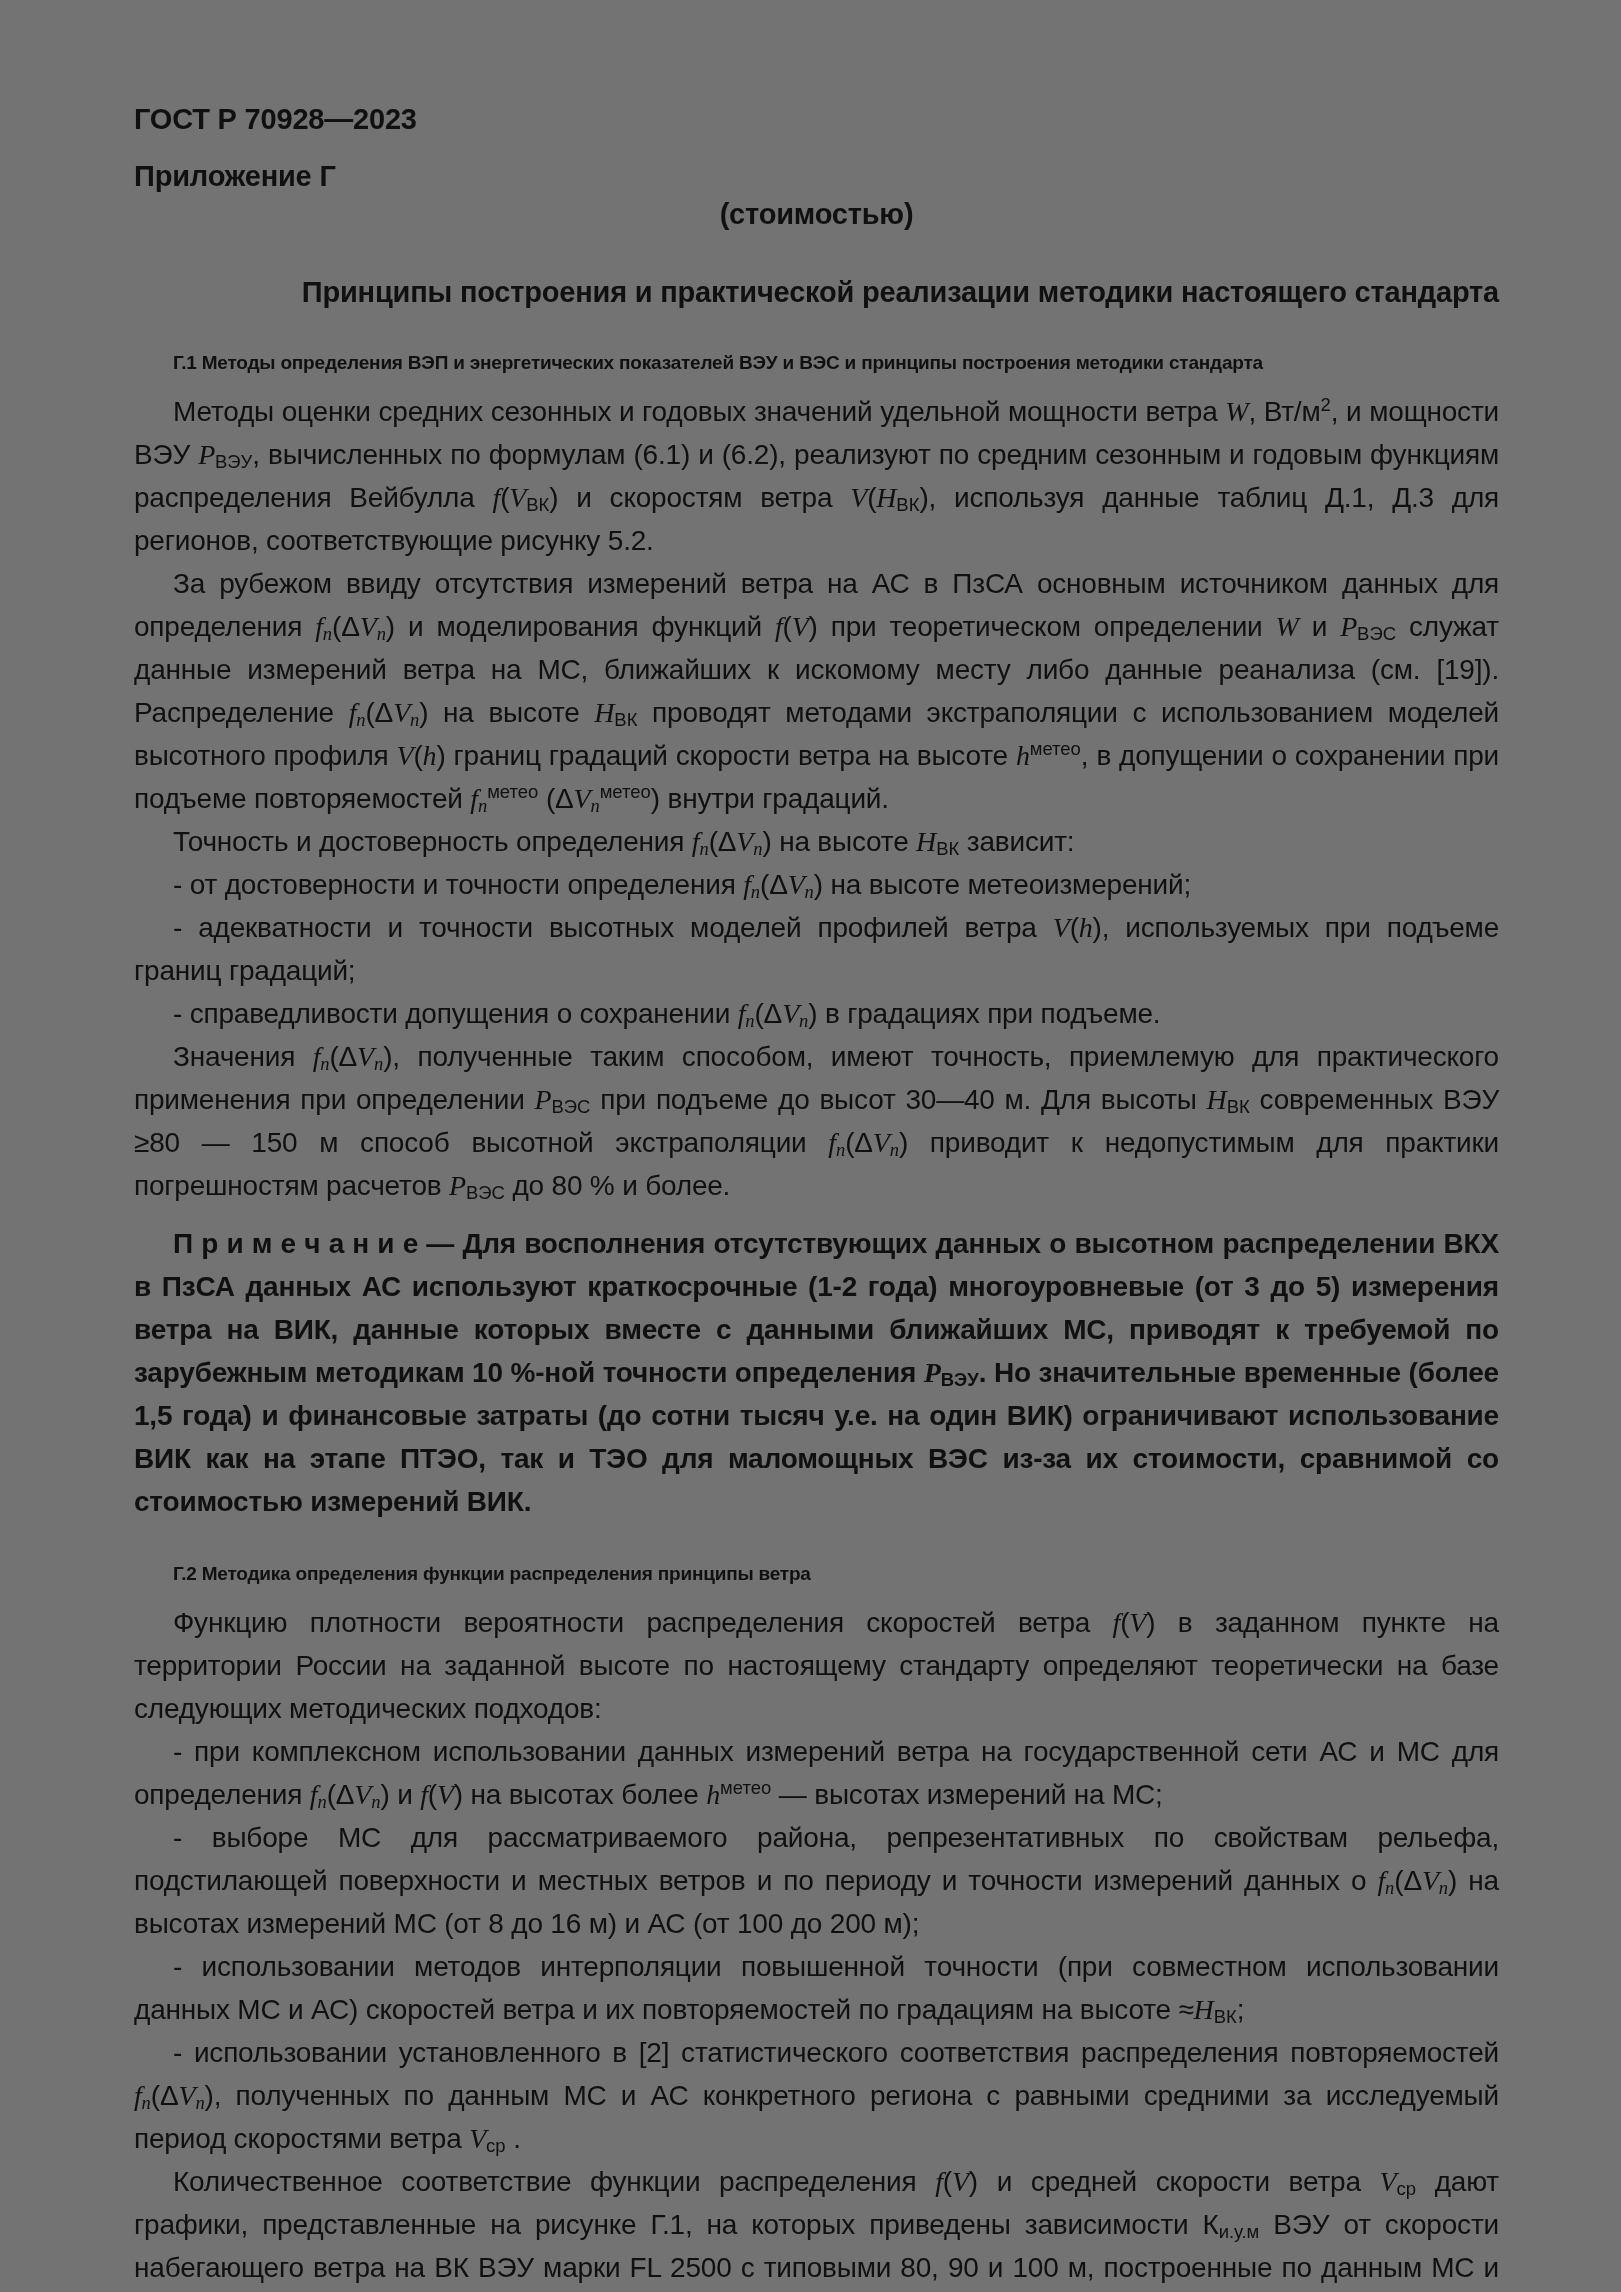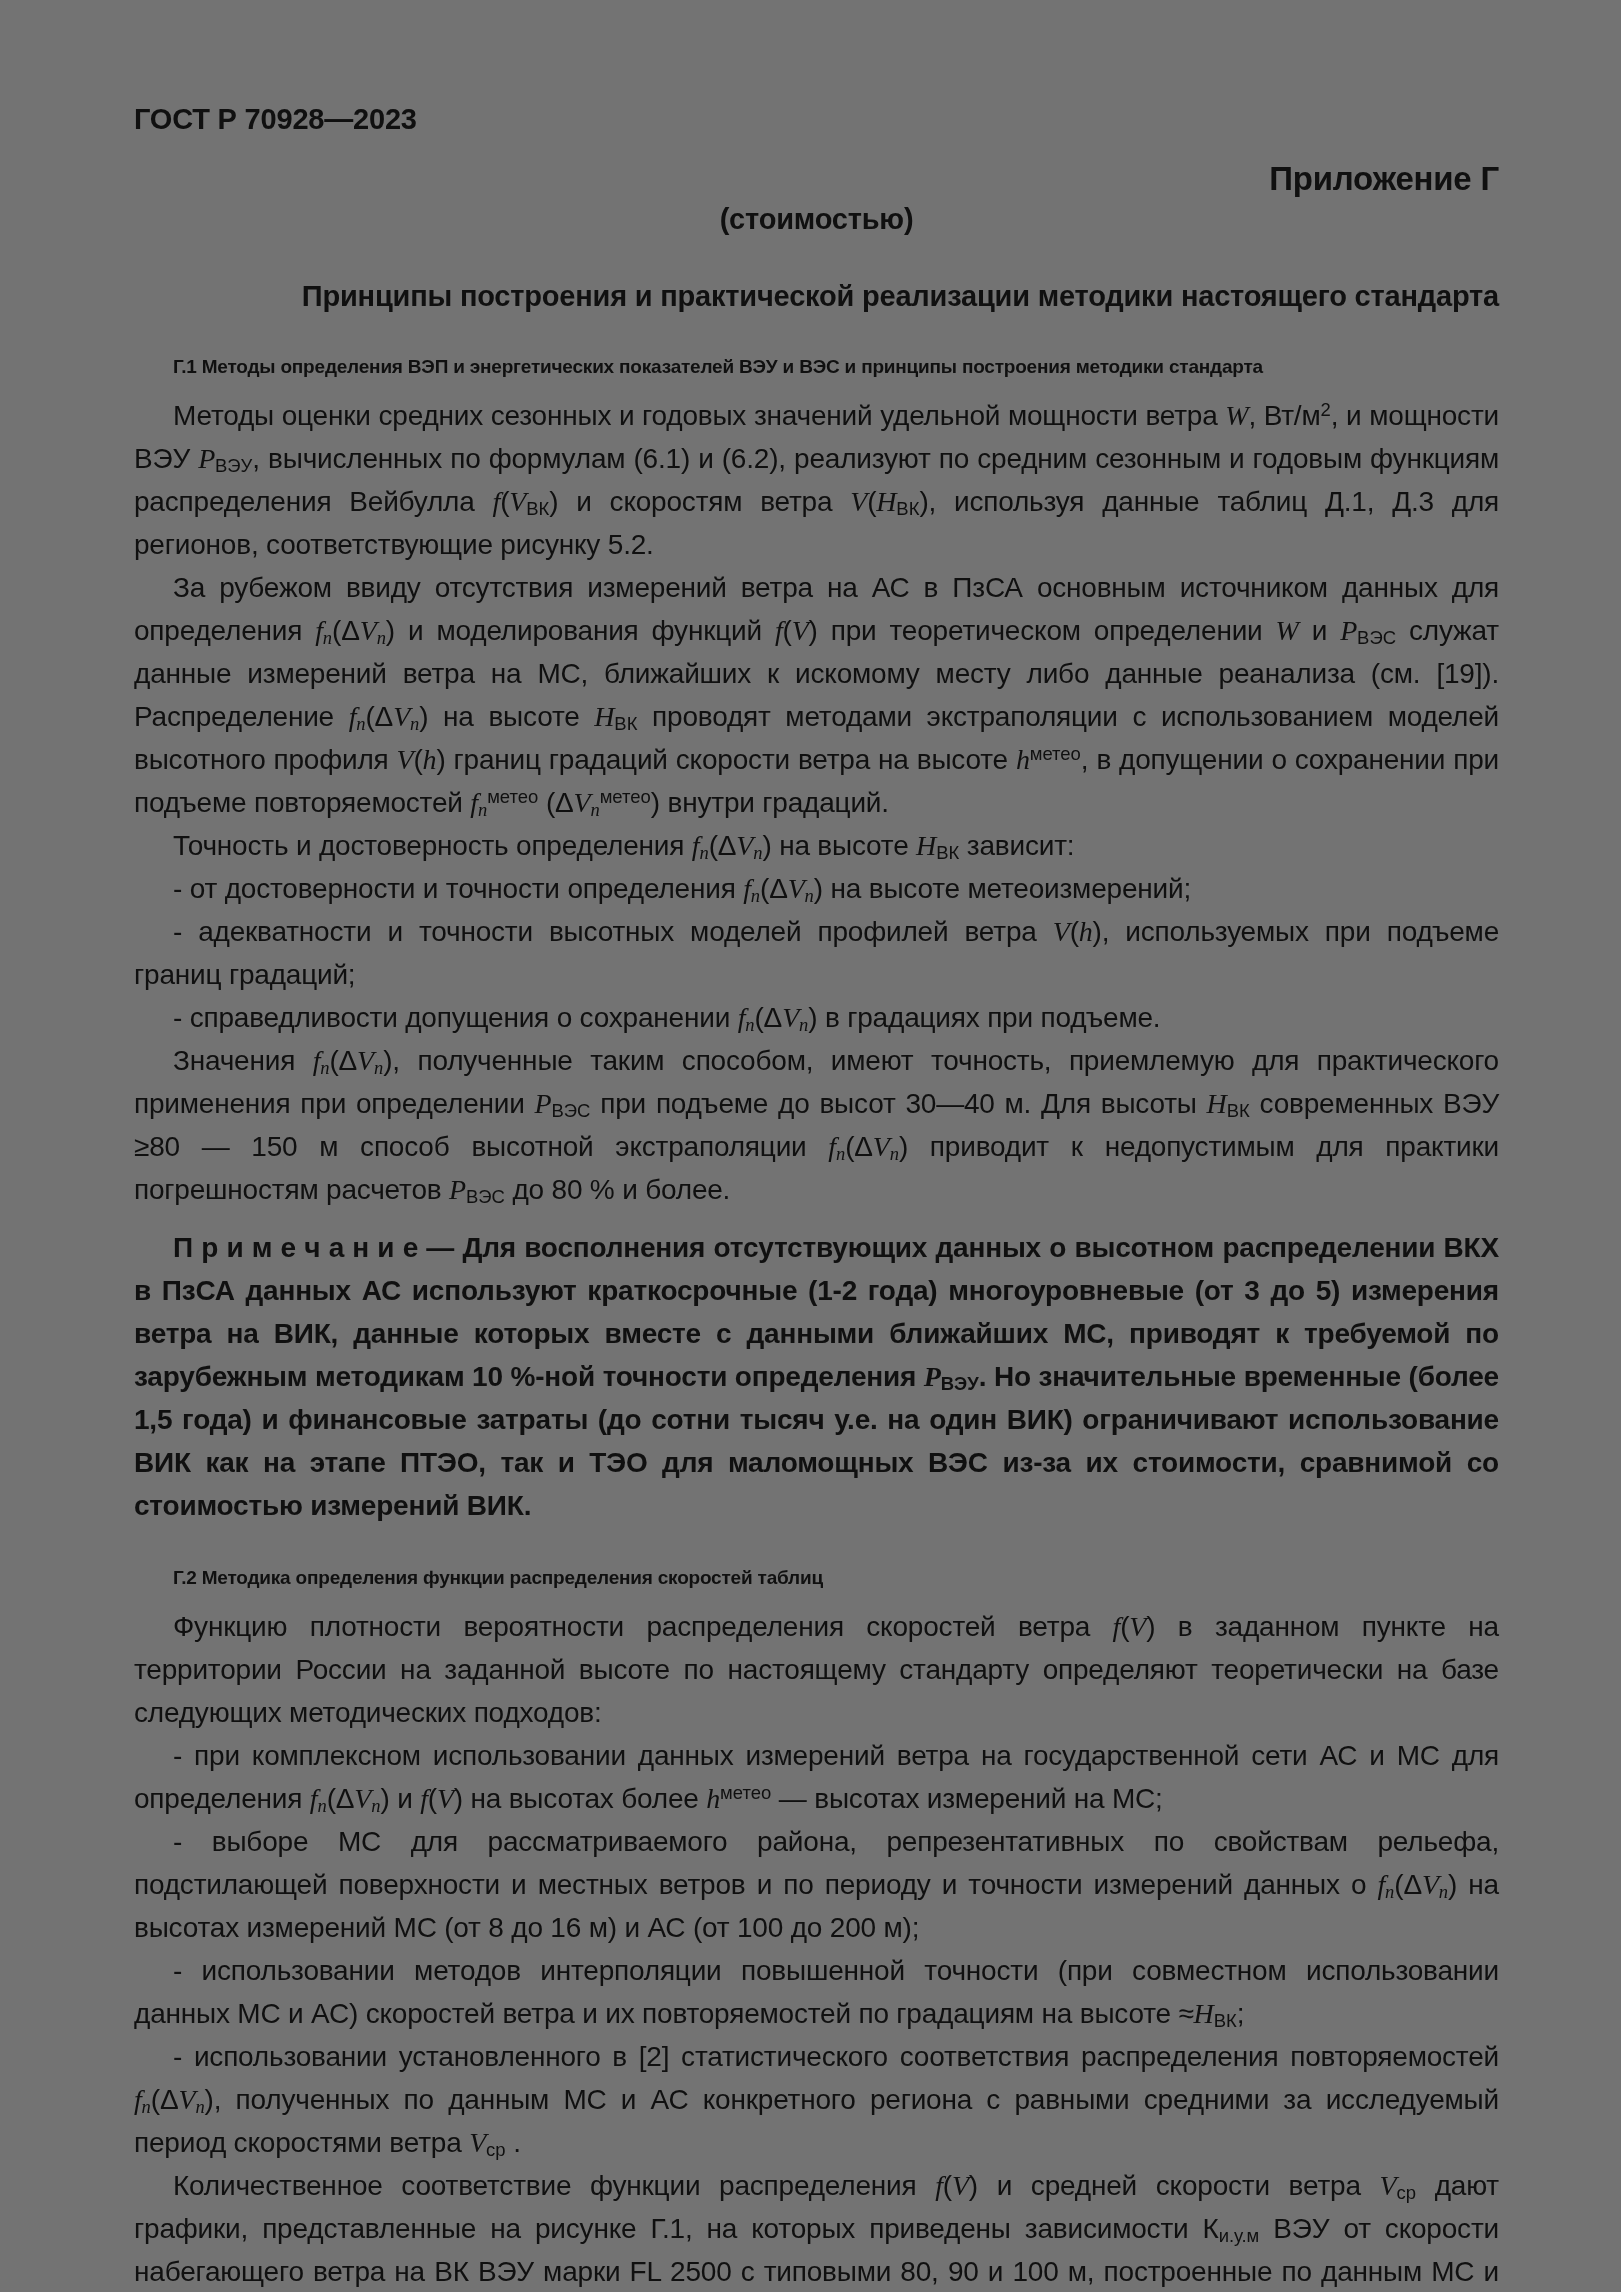--- a/index.html
+++ b/index.html
@@ -18,23 +18,23 @@
   }
 
   .doc-header {
     font-size: 29px;
     font-weight: 700;
     line-height: 1.1;
   }
 
   .appendix-label {
     margin-top: 25.5px;
-    text-align: right;
+    text-align: left;
     font-weight: 700;
-    font-size: 33px;
+    font-size: 29px;
     line-height: 1.1;
   }
   .appendix-type {
     margin-top: 5.9px;
     text-align: center;
     font-weight: 700;
     font-size: 29px;
     line-height: 1.1;
   }
 
@@ -92,21 +92,21 @@
   <div id="content">
       <p class="heading">Г.1  Методы определения ВЭП и энергетических показателей ВЭУ и ВЭС и принципы построения методики стандарта</p>
       <p class="para">Методы оценки средних сезонных и годовых значений удельной мощности ветра <em>W</em>, Вт/м<sup>2</sup>, и мощности ВЭУ <em>P</em><sub>ВЭУ</sub>, вычисленных по формулам (6.1) и (6.2), реализуют по средним сезонным и годовым функциям распределения Вейбулла <em>f</em>(<em>V</em><sub>ВК</sub>) и скоростям ветра <em>V</em>(<em>H</em><sub>ВК</sub>), используя данные таблиц Д.1, Д.3 для регионов, соответствующие рисунку 5.2.</p>
       <p class="para">За рубежом ввиду отсутствия измерений ветра на АС в ПзСА основным источником данных для определения <em>f</em><sub class="it">n</sub>(Δ<em>V</em><sub class="it">n</sub>) и моделирования функций <em>f</em>(<em>V</em>) при теоретическом определении <em>W</em> и <em>P</em><sub>ВЭС</sub> служат данные измерений ветра на МС, ближайших к искомому месту либо данные реанализа (см. [19]). Распределение <em>f</em><sub class="it">n</sub>(Δ<em>V</em><sub class="it">n</sub>) на высоте <em>H</em><sub>ВК</sub> проводят методами экстраполяции с использованием моделей высотного профиля <em>V</em>(<em>h</em>) границ градаций скорости ветра на высоте <em>h</em><sup>метео</sup>, в допущении о сохранении при подъеме повторяемостей <em>f</em><sub class="it">n</sub><sup>метео</sup> (Δ<em>V</em><sub class="it">n</sub><sup>метео</sup>) внутри градаций.</p>
       <p class="para">Точность и достоверность определения <em>f</em><sub class="it">n</sub>(Δ<em>V</em><sub class="it">n</sub>) на высоте <em>H</em><sub>ВК</sub> зависит:</p>
       <p class="para">- от достоверности и точности определения <em>f</em><sub class="it">n</sub>(Δ<em>V</em><sub class="it">n</sub>) на высоте метеоизмерений;</p>
       <p class="para">- адекватности и точности высотных моделей профилей ветра <em>V</em>(<em>h</em>), используемых при подъеме границ градаций;</p>
       <p class="para">- справедливости допущения о сохранении <em>f</em><sub class="it">n</sub>(Δ<em>V</em><sub class="it">n</sub>) в градациях при подъеме.</p>
       <p class="para">Значения <em>f</em><sub class="it">n</sub>(Δ<em>V</em><sub class="it">n</sub>), полученные таким способом, имеют точность, приемлемую для практического применения при определении <em>P</em><sub>ВЭС</sub> при подъеме до высот 30—40 м. Для высоты <em>H</em><sub>ВК</sub> современных ВЭУ ≥80 — 150 м способ высотной экстраполяции <em>f</em><sub class="it">n</sub>(Δ<em>V</em><sub class="it">n</sub>) приводит к недопустимым для практики погрешностям расчетов <em>P</em><sub>ВЭС</sub> до 80 % и более.</p>
       <p class="para note">П р и м е ч а н и е — Для восполнения отсутствующих данных о высотном распределении ВКХ в ПзСА данных АС используют краткосрочные (1-2 года) многоуровневые (от 3 до 5) измерения ветра на ВИК, данные которых вместе с данными ближайших МС, приводят к требуемой по зарубежным методикам 10 %-ной точности определения <em>P</em><sub>ВЭУ</sub>. Но значительные временные (более 1,5 года) и финансовые затраты (до сотни тысяч у.е. на один ВИК) ограничивают использование ВИК как на этапе ПТЭО, так и ТЭО для маломощных ВЭС из-за их стоимости, сравнимой со стоимостью измерений ВИК.</p>
-      <p class="heading">Г.2  Методика определения функции распределения скоростей таблиц</p>
+      <p class="heading">Г.2  Методика определения функции распределения принципы ветра</p>
       <p class="para">Функцию плотности вероятности распределения скоростей ветра <em>f</em>(<em>V</em>) в заданном пункте на территории России на заданной высоте по настоящему стандарту определяют теоретически на базе следующих методических подходов:</p>
       <p class="para">- при комплексном использовании данных измерений ветра на государственной сети АС и МС для определения <em>f</em><sub class="it">n</sub>(Δ<em>V</em><sub class="it">n</sub>) и <em>f</em>(<em>V</em>) на высотах более <em>h</em><sup>метео</sup> — высотах измерений на МС;</p>
       <p class="para">- выборе МС для рассматриваемого района, репрезентативных по свойствам рельефа, подстилающей поверхности и местных ветров и по периоду и точности измерений данных о <em>f</em><sub class="it">n</sub>(Δ<em>V</em><sub class="it">n</sub>) на высотах измерений МС (от 8 до 16 м) и АС (от 100 до 200 м);</p>
       <p class="para">- использовании методов интерполяции повышенной точности (при совместном использовании данных МС и АС) скоростей ветра и их повторяемостей по градациям на высоте ≈<em>H</em><sub>ВК</sub>;</p>
       <p class="para">- использовании установленного в [2] статистического соответствия распределения повторяемостей <em>f</em><sub class="it">n</sub>(Δ<em>V</em><sub class="it">n</sub>), полученных по данным МС и АС конкретного региона с равными средними за исследуемый период скоростями ветра <em>V</em><sub>ср</sub> .</p>
       <p class="para">Количественное соответствие функции распределения <em>f</em>(<em>V</em>) и средней скорости ветра <em>V</em><sub>ср</sub> дают графики, представленные на рисунке Г.1, на которых приведены зависимости К<sub>и.у.м</sub> ВЭУ от скорости набегающего ветра на ВК ВЭУ марки FL 2500 с типовыми  80, 90 и 100 м, построенные по данным МС и АС, расположенных на круговой территории в радиусе 700 км от Тикси.</p>
     </div>
 
 </div>
 

